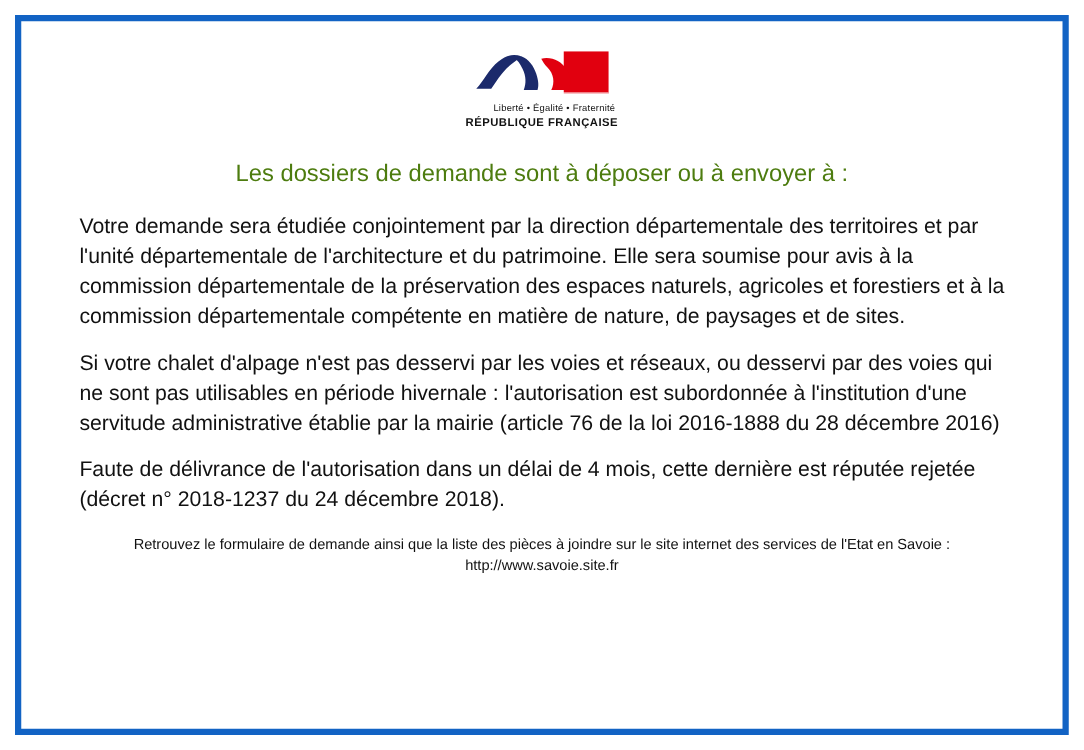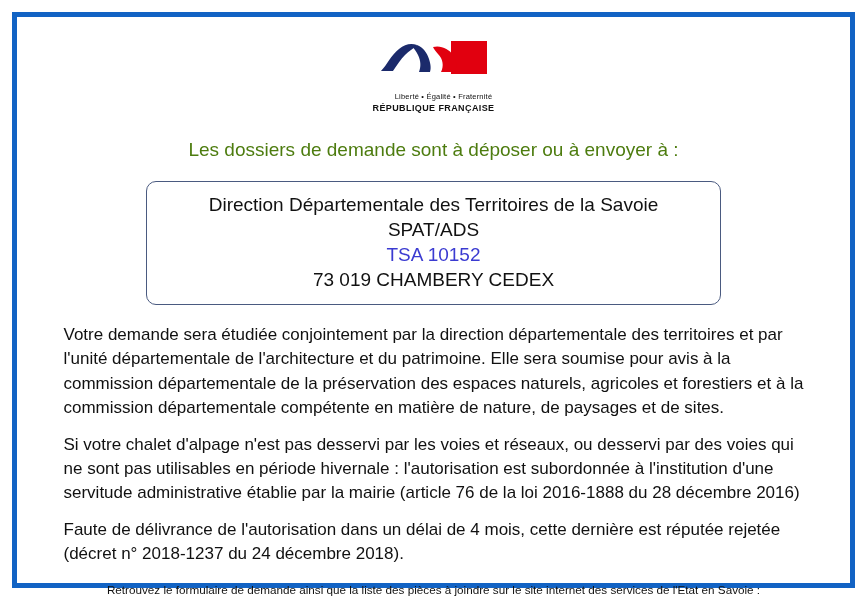--- a/index.html
+++ b/index.html
@@ -40,21 +40,21 @@
     flex-direction: column;
     align-items: center;
   }
   .marianne {
     display: block;
   }
   .devise {
     font-size: 7.5px;
     letter-spacing: 0.2px;
     color: #111111;
-    margin-top: 13px;
+    margin-top: 2px;
     padding-left: 20px;
   }
   .rf-text {
     font-size: 9px;
     font-weight: bold;
     letter-spacing: 0.4px;
     color: #111111;
     margin-top: 2px;
   }
 
@@ -136,26 +136,20 @@
           <rect x="0" y="33" width="108" height="1" fill="#ffffff"></rect>
         </svg>
       </span>
       <div class="devise">Liberté • Égalité • Fraternité</div>
       <div class="rf-text">RÉPUBLIQUE FRANÇAISE</div>
     </div>
 
 
     <div class="subtitle">Les dossiers de demande sont à déposer ou à envoyer à :</div>
 
-    <div class="address-box">
-      <div class="addr-line">Direction Départementale des Territoires de la Savoie</div>
-      <div class="addr-line">SPAT/ADS</div>
-      <div class="addr-line addr-tsa">TSA 10152</div>
-      <div class="addr-line">73 019 CHAMBERY CEDEX</div>
-    </div>
 
     <div class="body-text">
       <p class="para">Votre demande sera étudiée conjointement par la direction départementale des territoires et par l'unité départementale de l'architecture et du patrimoine. Elle sera soumise pour avis à la commission départementale de la préservation des espaces naturels, agricoles et forestiers et à la commission départementale compétente en matière de nature, de paysages et de sites.</p>
       <p class="para">Si votre chalet d'alpage n'est pas desservi par les voies et réseaux, ou desservi par des voies qui ne sont pas utilisables en période hivernale : l'autorisation est subordonnée à l'institution d'une servitude administrative établie par la mairie (article 76 de la loi 2016-1888 du 28 décembre 2016)</p>
       <p class="para">Faute de délivrance de l'autorisation dans un délai de 4 mois, cette dernière est réputée rejetée (décret n° 2018-1237 du 24 décembre 2018).</p>
     </div>
 
     <div class="footer">
       <span>Retrouvez le formulaire de demande ainsi que la liste des pièces à joindre sur le site internet des services de l'Etat en Savoie :</span>
       <span class="footer-url">http://www.savoie.site.fr</span>

